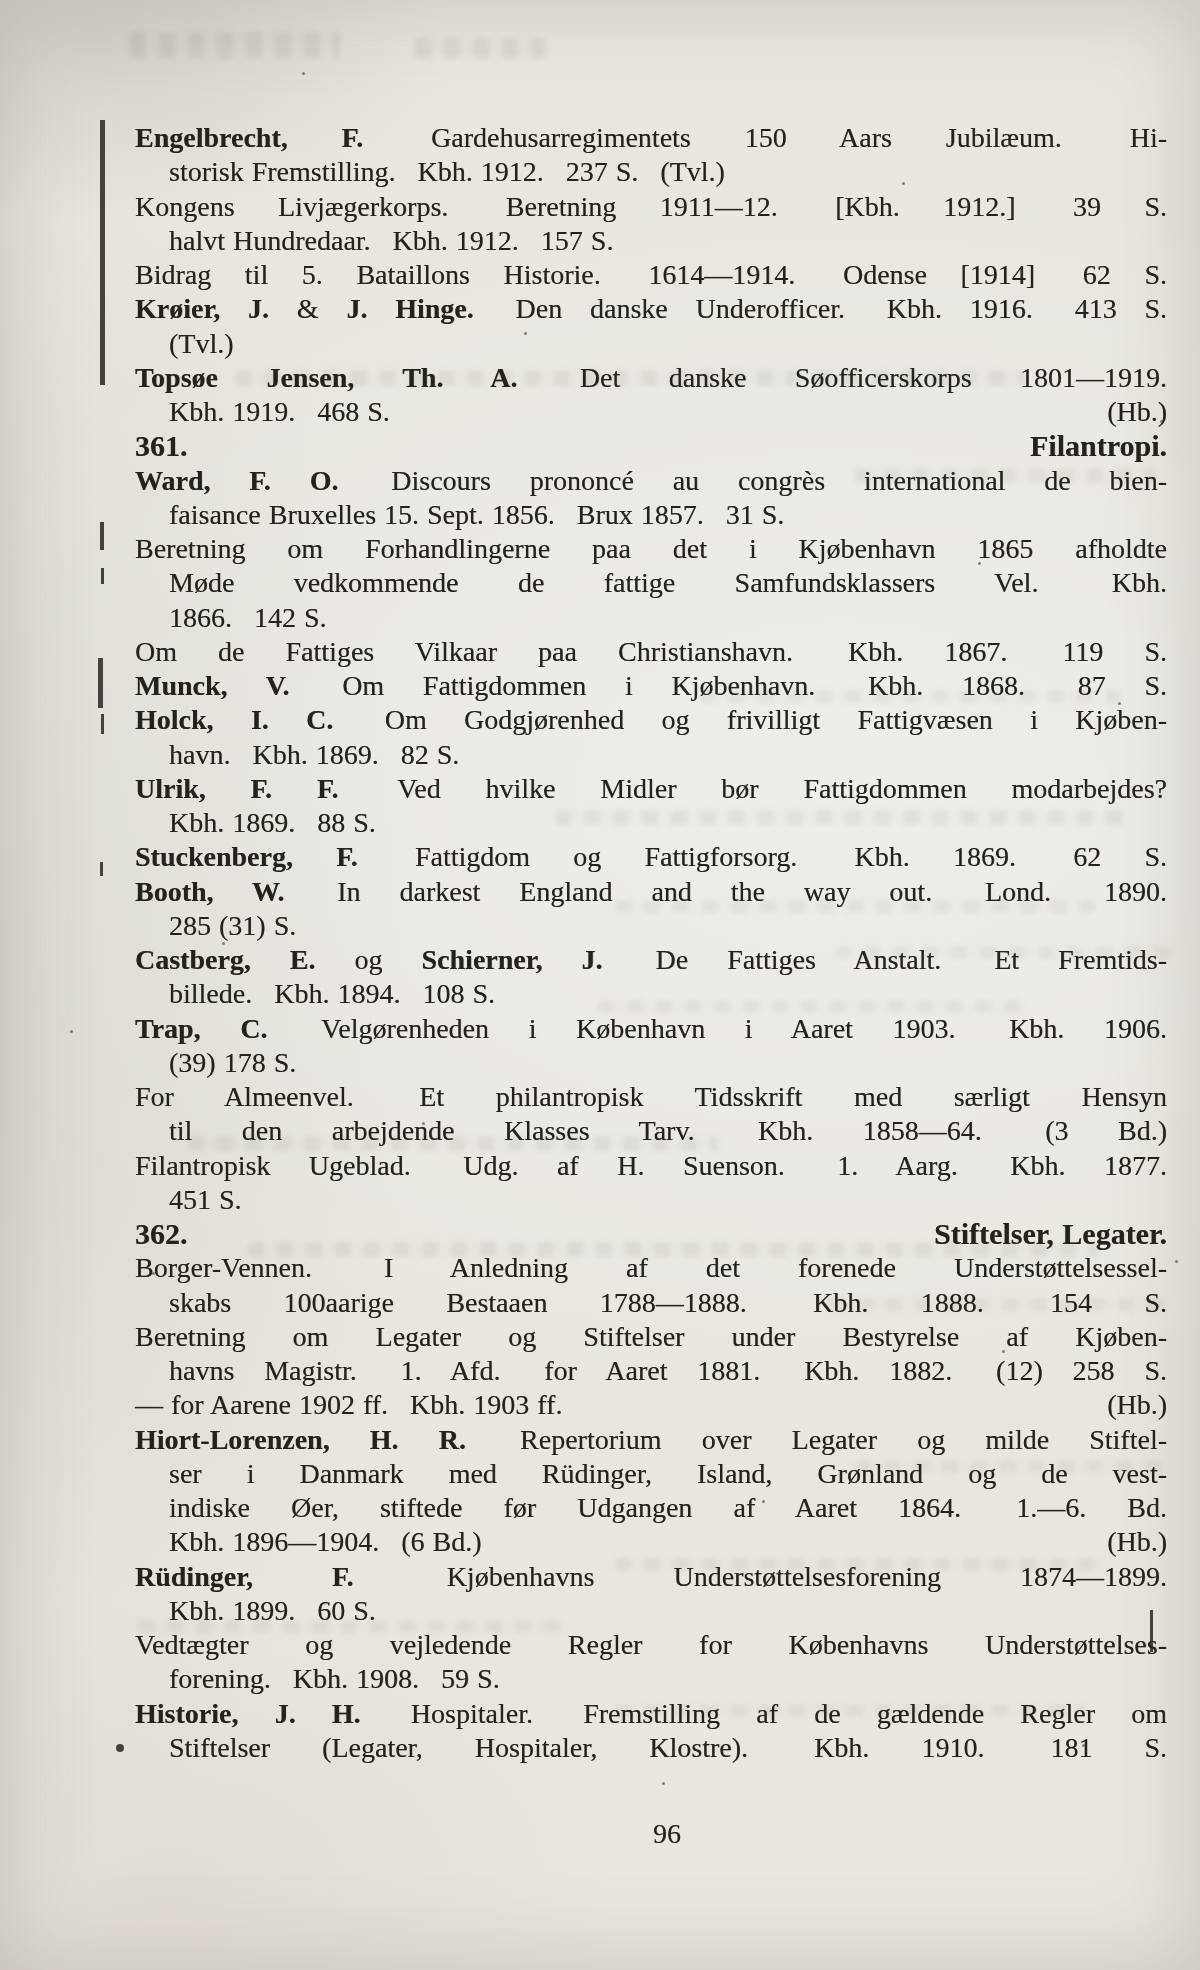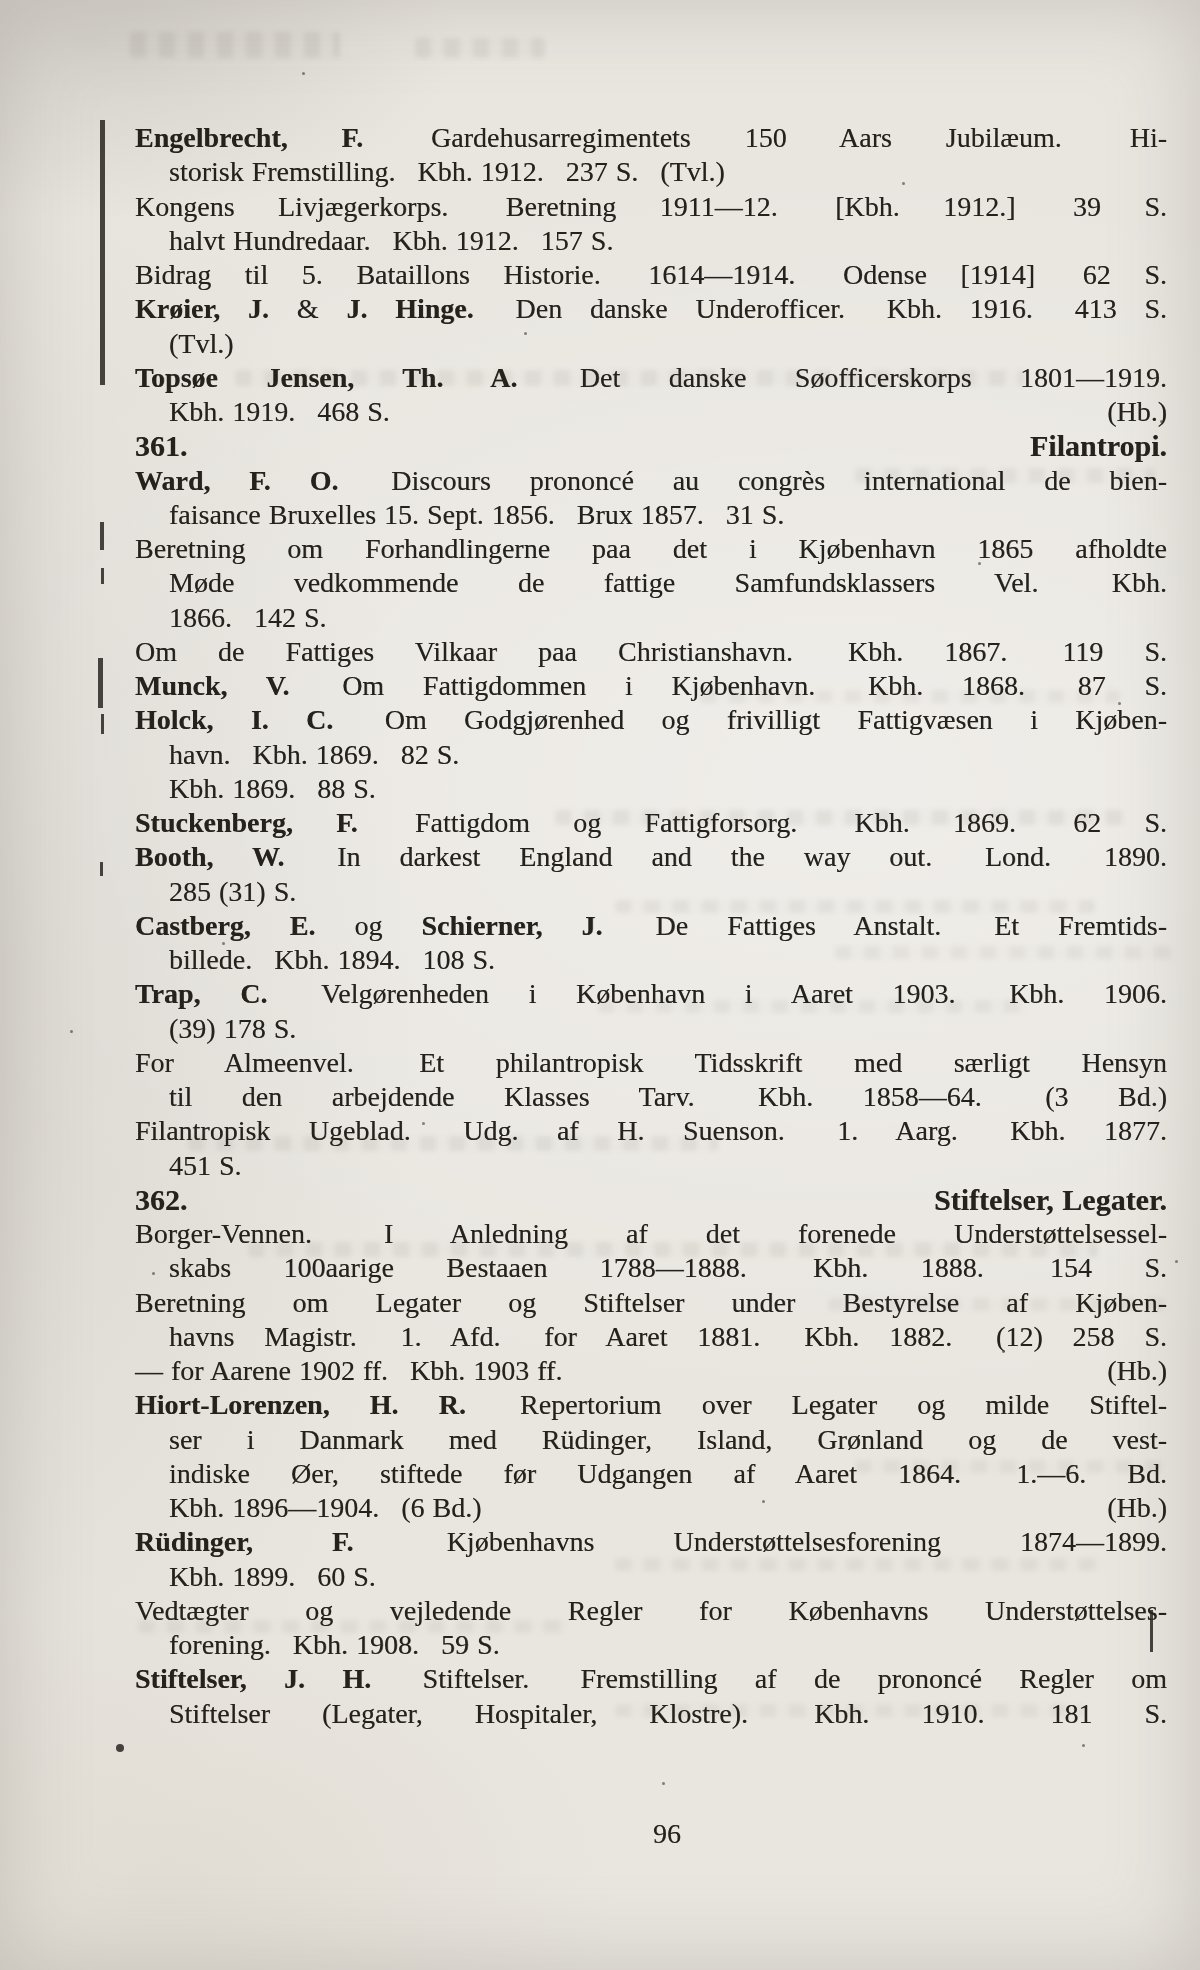--- a/index.html
+++ b/index.html
@@ -53,20 +53,21 @@
       </div>
       <div class="line just"><span class="b">Ward, F. O.</span><span>  Discours prononcé au congrès international de bien-</span></div>
       <div class="line ind"><span>faisance Bruxelles 15. Sept. 1856.  Brux 1857.  31 S.</span></div>
       <div class="line just"><span>Beretning om Forhandlingerne paa det i Kjøbenhavn 1865 afholdte</span></div>
       <div class="line ind just"><span>Møde vedkommende de fattige Samfundsklassers Vel.  Kbh.</span></div>
       <div class="line ind"><span>1866.  142 S.</span></div>
       <div class="line just"><span>Om de Fattiges Vilkaar paa Christianshavn.  Kbh. 1867.  119 S.</span></div>
       <div class="line just"><span class="b">Munck, V.</span><span>  Om Fattigdommen i Kjøbenhavn.  Kbh. 1868.  87 S.</span></div>
       <div class="line just"><span class="b">Holck, I. C.</span><span>  Om Godgjørenhed og frivilligt Fattigvæsen i Kjøben-</span></div>
       <div class="line ind"><span>havn.  Kbh. 1869.  82 S.</span></div>
+      <div class="line just"><span class="b">Ulrik, F. F.</span><span>  Ved hvilke Midler bør Fattigdommen modarbejdes?</span></div>
       <div class="line ind"><span>Kbh. 1869.  88 S.</span></div>
       <div class="line just"><span class="b">Stuckenberg, F.</span><span>  Fattigdom og Fattigforsorg.  Kbh. 1869.  62 S.</span></div>
       <div class="line just"><span class="b">Booth, W.</span><span>  In darkest England and the way out.  Lond.  1890.</span></div>
       <div class="line ind"><span>285 (31) S.</span></div>
       <div class="line just"><span class="b">Castberg, E.</span><span> og </span><span class="b">Schierner, J.</span><span>  De Fattiges Anstalt.  Et Fremtids-</span></div>
       <div class="line ind"><span>billede.  Kbh. 1894.  108 S.</span></div>
       <div class="line just"><span class="b">Trap, C.</span><span>  Velgørenheden i København i Aaret 1903.  Kbh. 1906.</span></div>
       <div class="line ind"><span>(39) 178 S.</span></div>
       <div class="line just"><span>For Almeenvel.  Et philantropisk Tidsskrift med særligt Hensyn</span></div>
       <div class="line ind just"><span>til den arbejdende Klasses Tarv.  Kbh. 1858—64.  (3 Bd.)</span></div>
@@ -82,21 +83,21 @@
       <div class="line ind just"><span>havns Magistr.  1. Afd.  for Aaret 1881.  Kbh. 1882.  (12) 258 S.</span></div>
       <div class="line"><span>— for Aarene 1902 ff.  Kbh. 1903 ff.</span><span class="rnote">(Hb.)</span></div>
       <div class="line just"><span class="b">Hiort-Lorenzen, H. R.</span><span>  Repertorium over Legater og milde Stiftel-</span></div>
       <div class="line ind just"><span>ser i Danmark med Rüdinger, Island, Grønland og de vest-</span></div>
       <div class="line ind just"><span>indiske Øer, stiftede før Udgangen af Aaret 1864.  1.—6. Bd.</span></div>
       <div class="line ind"><span>Kbh. 1896—1904.  (6 Bd.)</span><span class="rnote">(Hb.)</span></div>
       <div class="line just"><span class="b">Rüdinger, F.</span><span>  Kjøbenhavns Understøttelsesforening 1874—1899.</span></div>
       <div class="line ind"><span>Kbh. 1899.  60 S.</span></div>
       <div class="line just"><span>Vedtægter og vejledende Regler for Københavns Understøttelses-</span></div>
       <div class="line ind"><span>forening.  Kbh. 1908.  59 S.</span></div>
-      <div class="line just"><span class="b">Stiftelser, J. H.</span><span>  Stiftelser.  Fremstilling af de prononcé Regler om</span></div>
+      <div class="line just"><span class="b">Historie, J. H.</span><span>  Hospitaler.  Fremstilling af de gældende Regler om</span></div>
       <div class="line ind just"><span>Stiftelser (Legater, Hospitaler, Klostre).  Kbh. 1910.  181 S.</span></div>
     </div>
   <div class="pagenum">96</div>
 <div class="ghost" style="left: 130px; top: 32px; width: 210px; height: 26px; opacity: 0.5;"></div>
     <div class="ghost" style="left: 415px; top: 38px; width: 130px; height: 20px; opacity: 0.45;"></div>
     <div class="ghost" style="left: 235px; top: 370px; width: 790px; height: 16px; opacity: 0.42;"></div>
     <div class="ghost" style="left: 855px; top: 468px; width: 300px; height: 15px; opacity: 0.38;"></div>
     <div class="ghost" style="left: 700px; top: 690px; width: 420px; height: 13px; opacity: 0.34;"></div>
     <div class="ghost" style="left: 555px; top: 810px; width: 570px; height: 15px; opacity: 0.42;"></div>
     <div class="ghost" style="left: 615px; top: 900px; width: 480px; height: 13px; opacity: 0.38;"></div>

